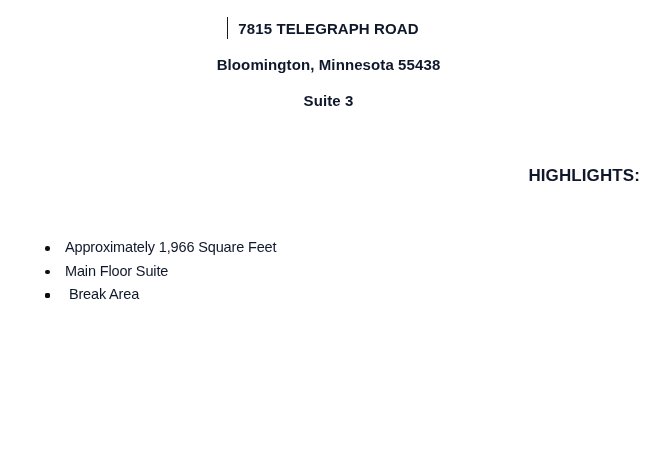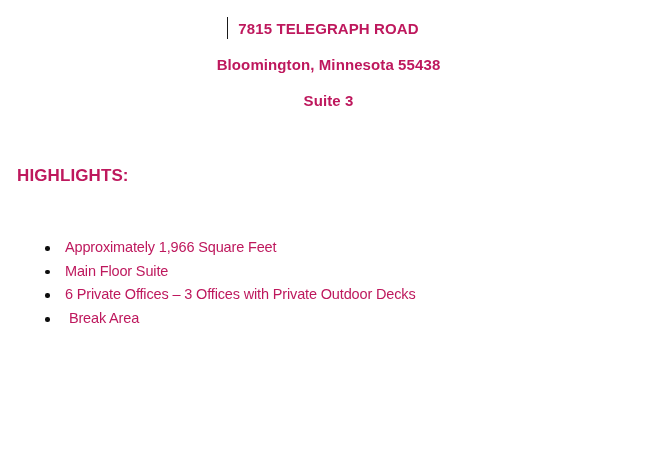--- a/index.html
+++ b/index.html
@@ -8,39 +8,39 @@
     background: #ffffff;
   }
   .page {
     position: relative;
     width: 645px;
     height: 467px;
     box-sizing: border-box;
     padding: 18px 5px 0 17px;
     background: #ffffff;
     font-family: "Liberation Sans", "DejaVu Sans", sans-serif;
-    color: #be185d;
+    color: #0f172a;
     overflow: hidden;
     cursor: text;
   }
   .heading {
     margin: 0 0 15px 0;
     font-size: 15px;
     line-height: 21px;
     font-weight: 700;
     text-align: center;
     letter-spacing: 0.1px;
     white-space: pre-wrap;
   }
   .highlights-heading {
     margin: 53px 0 0 0;
     font-size: 17px;
     line-height: 23px;
     font-weight: 700;
-    text-align: left;
+    text-align: right;
     letter-spacing: 0.1px;
   }
   ul.bullets {
     list-style: none;
     margin: 49px 0 8px 0;
     padding: 0;
   }
   ul.bullets li {
     position: relative;
     padding-left: 48px;
@@ -87,21 +87,20 @@
     <li>
       <span class="dot"></span>
       <span class="txt">Approximately 1,966 Square Feet</span>
     </li>
     <li>
       <span class="dot"></span>
       <span class="txt">Main Floor Suite</span>
     </li>
     <li>
       <span class="dot"></span>
-      <span class="txt">6 Private Offices – 3 Offices with Private Outdoor Decks</span>
     </li>
     <li>
       <span class="dot"></span>
       <span class="txt"> Break Area</span>
     </li>
   </ul>
 
 </div>
 
 </body></html>

